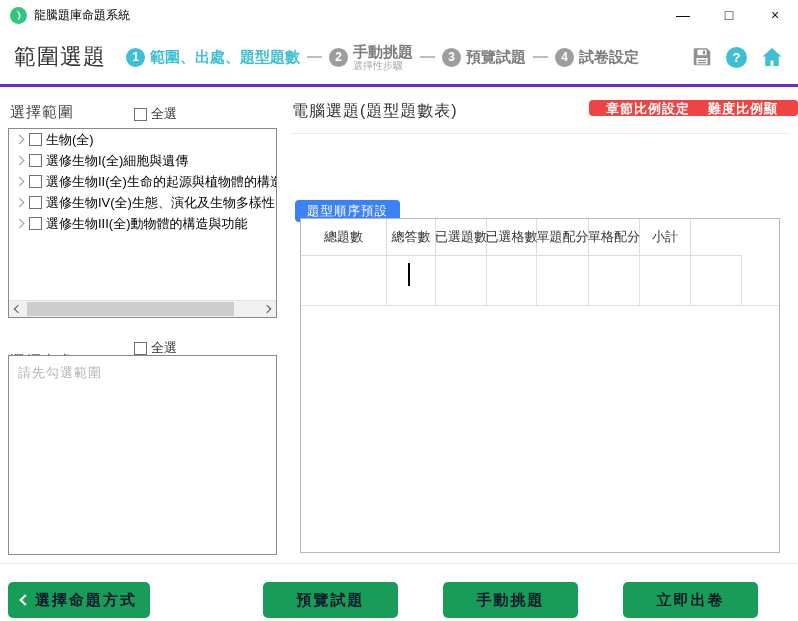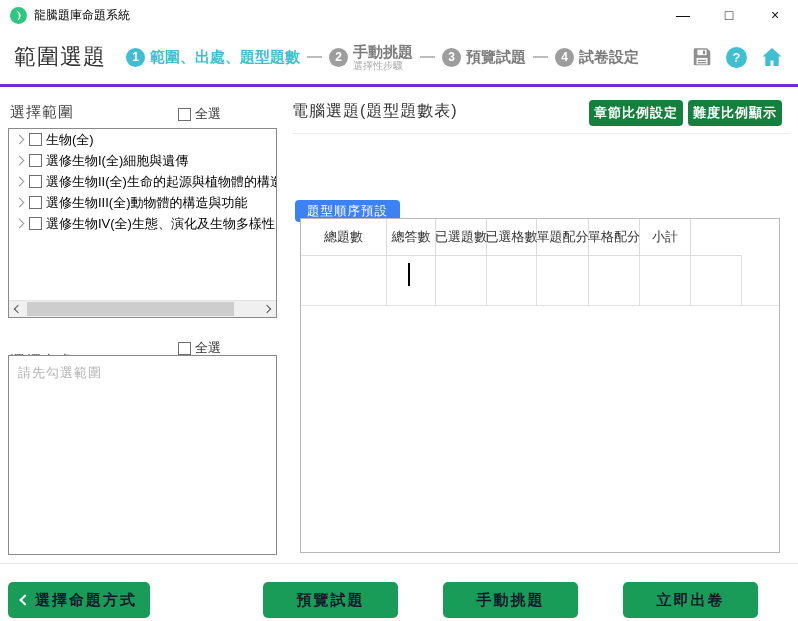--- a/index.html
+++ b/index.html
@@ -31,21 +31,21 @@
   .step.active .step-label { color:#3ec0d2; }
   .step-sub { font-size:10px; color:#a9a9a9; line-height:11px; }
   .connector { width:15px; height:2px; background:#bdbdbd; margin:0 7px; flex:none; }
   .header-icons { margin-left:auto; display:flex; align-items:center; gap:13px; }
   .help-icon { width:21px; height:21px; border-radius:50%; background:#3ec0d2;
     color:#fff; font-size:13px; font-weight:bold; display:flex; align-items:center;
     justify-content:center; }
   
   .section-title { position:absolute; font-size:15px; color:#444; letter-spacing:1px; }
   .select-all { position:absolute; display:flex; align-items:center; gap:4px;
-    font-size:13px; color:#333;margin-left:44px; }
+    font-size:13px; color:#333; }
   .cb { width:13px; height:13px; border:1px solid #707070; background:#fff; flex:none; }
   .tree-box { position:absolute; left:8px; top:128px; width:269px; height:190px;
     border:1px solid #8a8a8a; background:#fff; overflow:hidden; }
   .tree-row { display:flex; align-items:center; height:21px; padding-left:4px;
     white-space:nowrap; overflow:hidden; }
   .chev { width:7px; height:7px; border-top:1px solid #9a9a9a;
     border-right:1px solid #9a9a9a; transform:rotate(45deg);
     margin:0 6px 0 3px; flex:none; }
   .tree-cb { margin-right:4px; }
   .tree-label { font-size:13px; color:#000; }
@@ -56,23 +56,23 @@
   .hs-left { left:6px; transform:rotate(-135deg); }
   .hs-right { right:6px; transform:rotate(45deg); }
   .hs-thumb { position:absolute; left:18px; top:1px; bottom:1px; width:207px;
     background:#cdcdcd; }
   .source-box { position:absolute; left:8px; top:355px; width:269px; height:200px;
     border:1px solid #8a8a8a; background:#fff; }
   .placeholder { padding:8px 9px; font-size:13px; color:#b3b3b3; letter-spacing:1px; }
   
   .main-title { position:absolute; left:292px; top:101px; font-size:16px; color:#333;
     letter-spacing:1px; }
-  .btn-green-sm { position:absolute; top:100px; height:26px; border:none;
-    background:#15803d; color:#fff; font-size:13px; font-weight:bold;
-    border-radius:4px; padding:0 5px; font-family:inherit; letter-spacing:1px; }
+  .btn-green-sm { position:absolute; top:100px; height:16px; border:none;
+    background:#ef4444; color:#fff; font-size:13px; font-weight:bold;
+    border-radius:4px; padding:0 17px; font-family:inherit; letter-spacing:1px; }
   .btn-chapter { left:589px; }
   .btn-difficulty { left:688px; }
   .main-sep { position:absolute; left:292px; right:8px; top:133px; height:1px;
     background:#ececec; }
   .preset-btn { position:absolute; left:295px; top:200px; height:22px;
     background:#3b82f6; color:#fff; font-size:12.5px; border:none; border-radius:4px;
     padding:0 12px; font-family:inherit; letter-spacing:1px; }
   .grid-container { position:absolute; left:300px; top:218px; width:480px;
     height:335px; border:1px solid #b8b8b8; background:#fff; display:flex;
     flex-direction:column; }
@@ -189,26 +189,26 @@
     <span class="tree-label">選修生物I(全)細胞與遺傳</span>
   </div>
   <div class="tree-row">
     <span class="chev"></span>
     <span class="cb tree-cb"></span>
     <span class="tree-label">選修生物II(全)生命的起源與植物體的構造</span>
   </div>
   <div class="tree-row">
     <span class="chev"></span>
     <span class="cb tree-cb"></span>
+    <span class="tree-label">選修生物IV(全)生態、演化及生物多樣性</span>
+  </div>
+  <div class="tree-row">
+    <span class="chev"></span>
+    <span class="cb tree-cb"></span>
     <span class="tree-label">選修生物III(全)動物體的構造與功能</span>
-  </div>
-  <div class="tree-row">
-    <span class="chev"></span>
-    <span class="cb tree-cb"></span>
-    <span class="tree-label">選修生物IV(全)生態、演化及生物多樣性</span>
   </div>
   <div class="hscroll">
     <span class="hs-arrow hs-left"></span>
     <span class="hs-thumb"></span>
     <span class="hs-arrow hs-right"></span>
   </div>
 </div>
 
 <div class="section-title" style="left:10px; top:328px;margin-top:24px;">選擇出處</div>
 <div class="select-all" style="left:134px; top:339px;">

